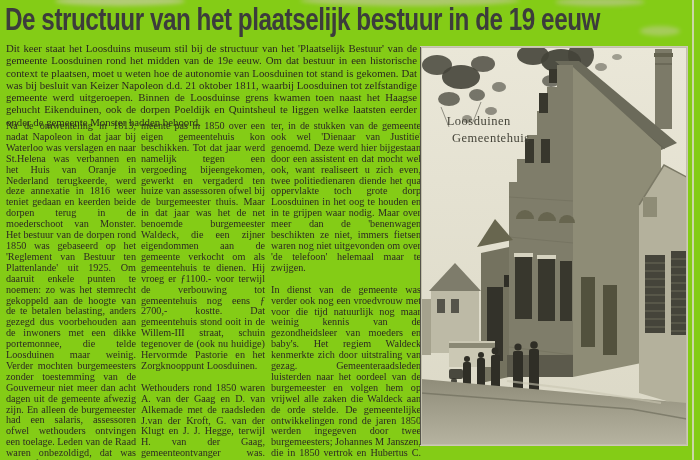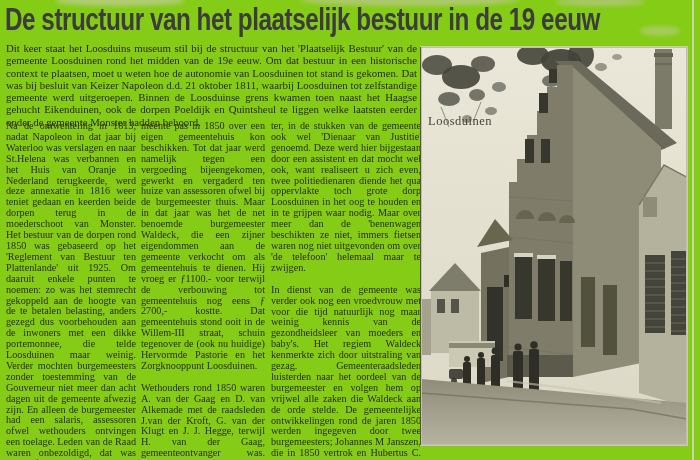--- a/index.html
+++ b/index.html
@@ -182,16 +182,17 @@
         <circle cx="33" cy="334" r="3" opacity=".85"></circle>
       </g>
 
       <polygon points="0,332 266,356 266,398 0,398" fill="url(#street)"></polygon>
       <path d="M0,346 L210,362 L266,372" stroke="#6f6d5d" stroke-width="1.5" fill="none" opacity=".7"></path>
       <path d="M86,334 L152,342 L240,356" stroke="#c9c6b2" stroke-width="2" fill="none" opacity=".6"></path>
       <rect x="0.5" y="0.5" width="265" height="397" fill="none" stroke="#c2bfab" stroke-width="1"></rect>
     </svg>
     <figcaption class="photo-caption">
       <span>Loosduinen</span><br>
+      <span class="cap2">Gemeentehuis</span>
     </figcaption>
   </figure>
 
 </div>
 
 </body></html>

